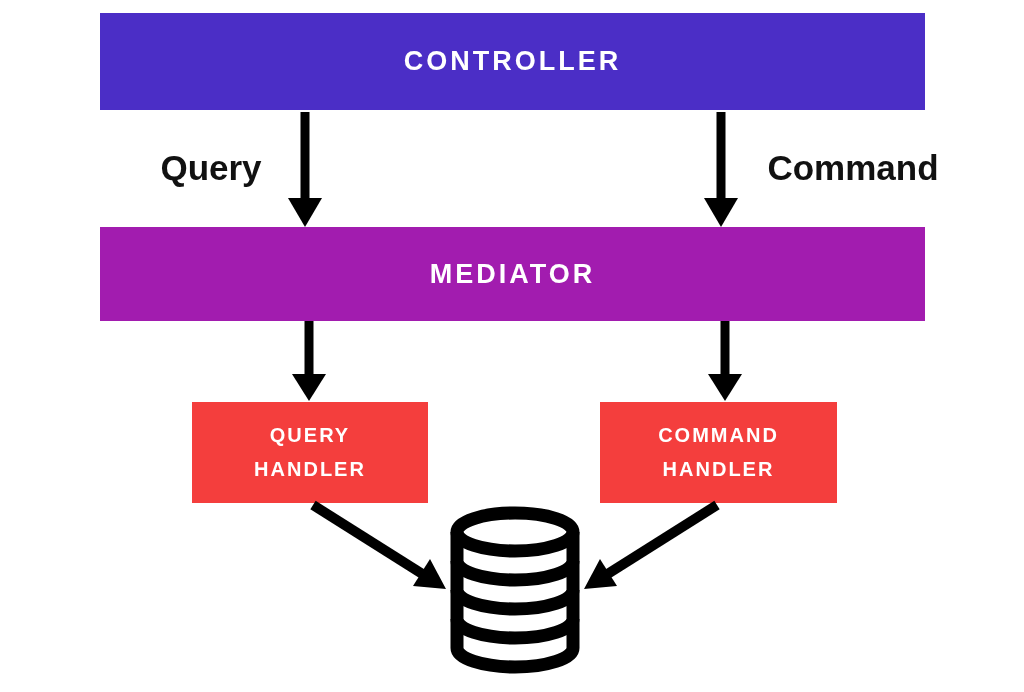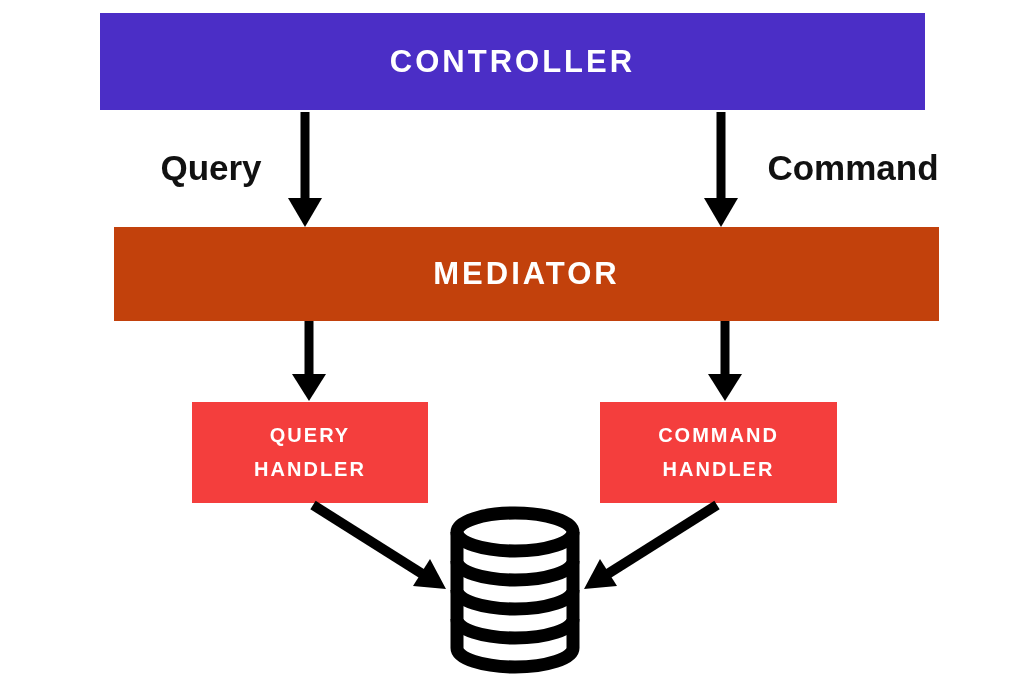--- a/index.html
+++ b/index.html
@@ -13,21 +13,21 @@
   }
   .bar {
     position: absolute;
     left: 100px;
     width: 825px;
     display: flex;
     align-items: center;
     justify-content: center;
     color: #ffffff;
     font-weight: bold;
-    font-size: 31px;
+    font-size: 27px;
     letter-spacing: 3px;
     text-transform: uppercase;
   }
   .bar.controller { top: 13px; height: 97px; }
   .bar.mediator  { top: 227px; height: 94px; }
 
   .handler {
     position: absolute;
     top: 402px;
     height: 101px;
@@ -70,21 +70,21 @@
 
 <div class="canvas">
 
   <div class="bar controller" style="background-color: rgb(75, 46, 198);">
     <span>CONTROLLER</span>
   </div>
 
   <div class="edge-label query">Query</div>
   <div class="edge-label command">Command</div>
 
-  <div class="bar mediator" style="background-color: #c2410c; margin-left: 14px;">
+  <div class="bar mediator" style="background-color: #a21caf;">
     <span>MEDIATOR</span>
   </div>
 
   <div class="handler left" style="background-color: rgb(244, 62, 61);">
     <span>QUERY</span>
     <span>HANDLER</span>
   </div>
 
   <div class="handler right" style="background-color: rgb(244, 62, 61);">
     <span>COMMAND</span>

